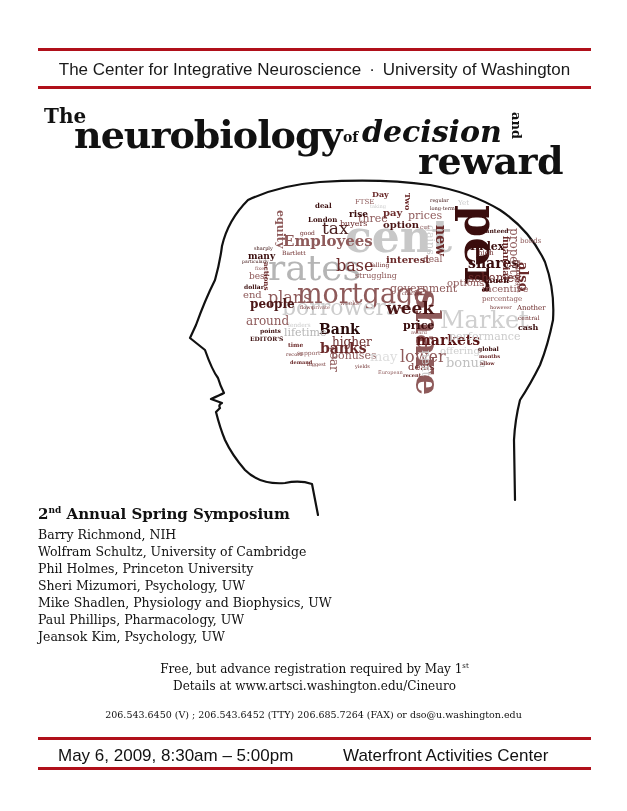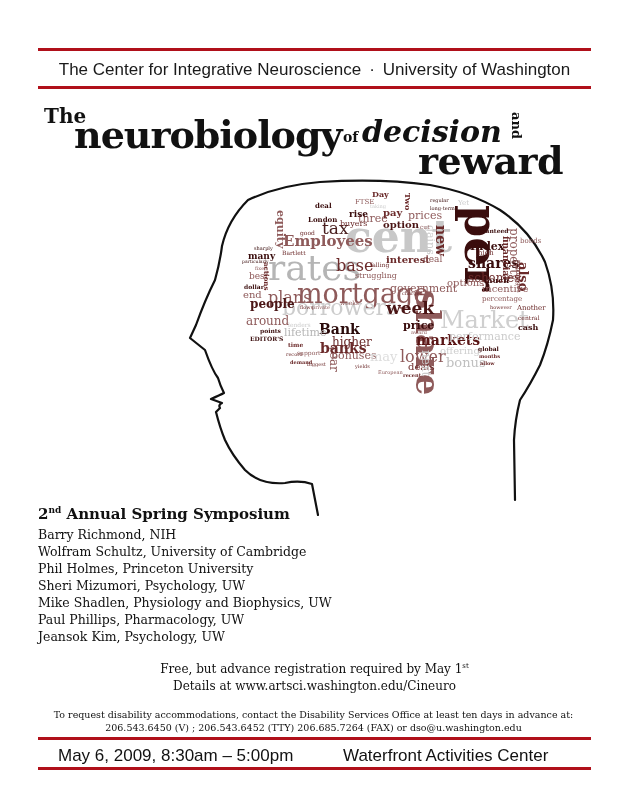--- a/index.html
+++ b/index.html
@@ -170,21 +170,20 @@
   <div>Paul Phillips, Pharmacology, UW</div>
   <div>Jeansok Kim, Psychology, UW</div>
 </div>
 
 <div class="reg" style="top:658px;">
   <div><span>Free, but advance registration required by May 1</span><sup>st</sup></div>
   <div>Details at www.artsci.washington.edu/Cineuro</div>
 </div>
 
 <div class="disab" style="top:708px;">
-  <div>To request disability accommodations, contact the Disability Services Office at least ten days in advance at:</div>
   <div>206.543.6450 (V) ; 206.543.6452 (TTY) 206.685.7264 (FAX) or dso@u.washington.edu</div>
 </div>
 
 <div class="redline" style="top:737px;"></div>
 <div class="footer">
   <span class="date">May 6, 2009, 8:30am – 5:00pm</span>
   <span class="venue">Waterfront Activities Center</span>
 </div>
 <div class="redline" style="top:767px;"></div>
 

